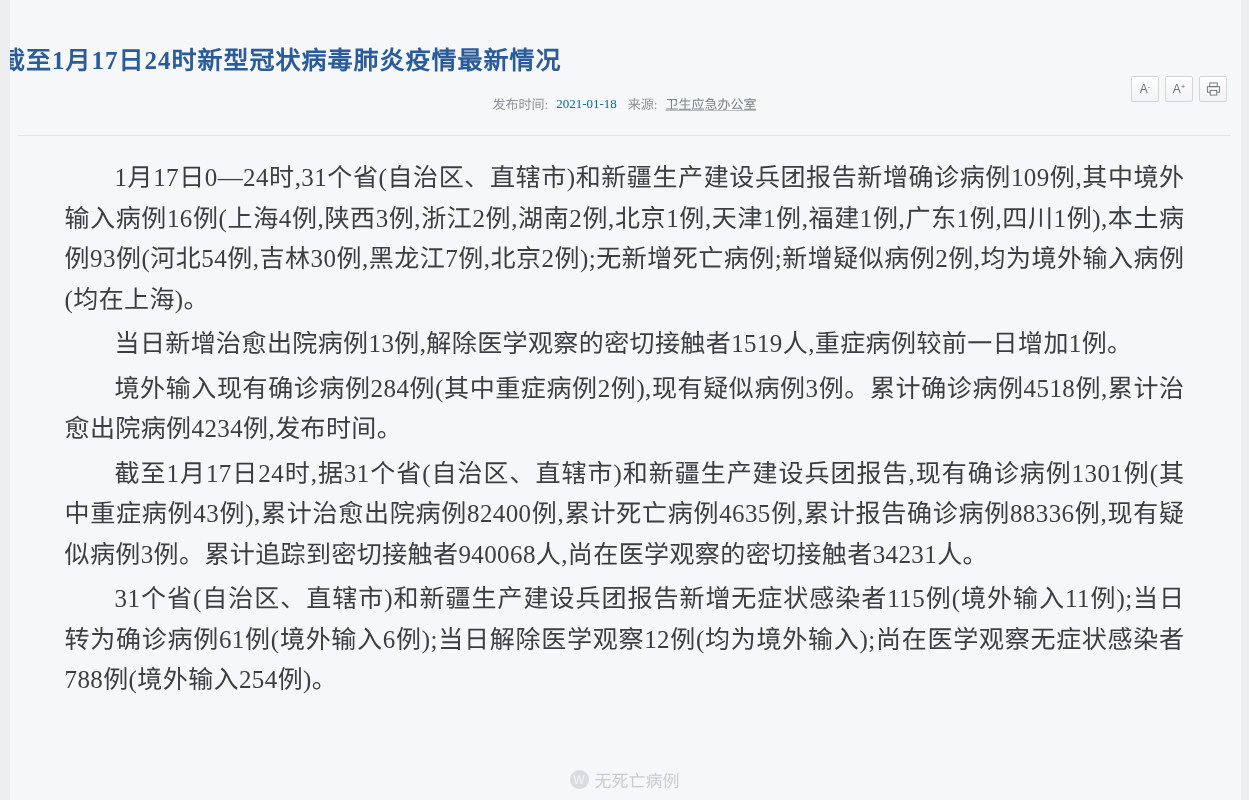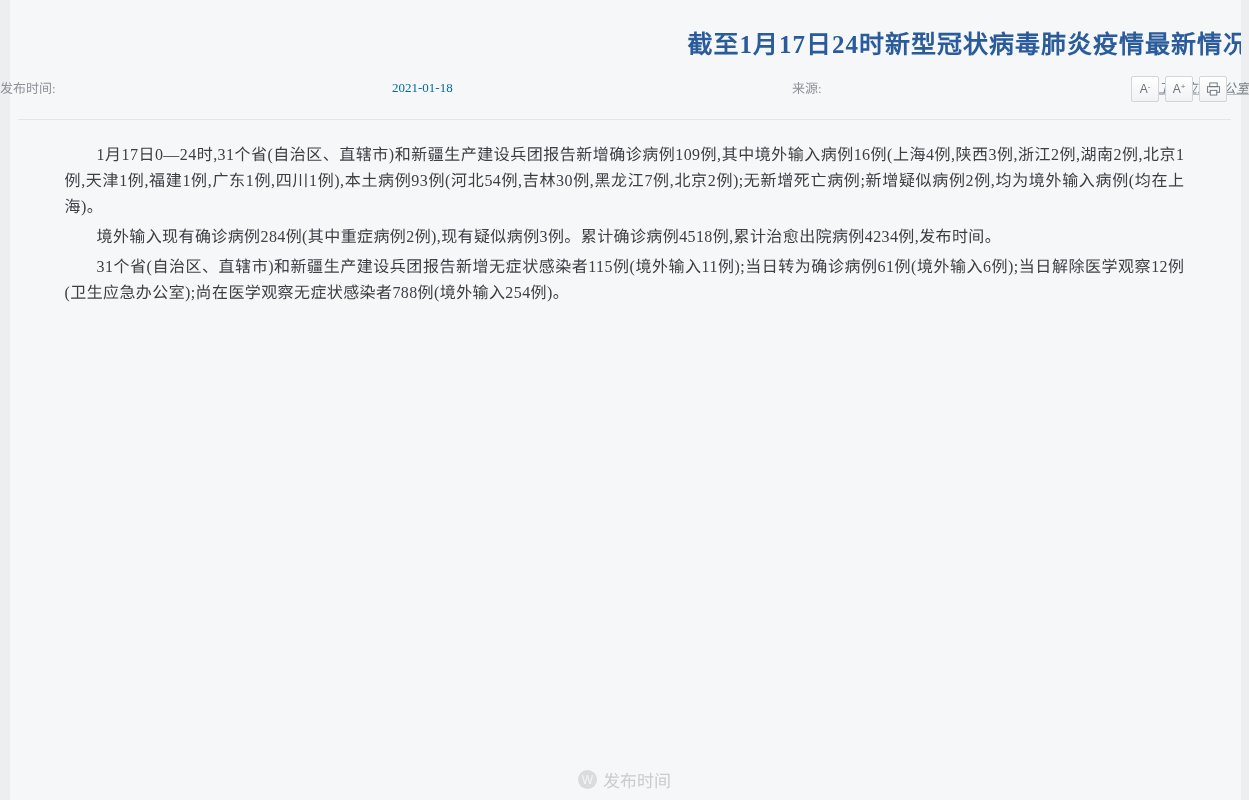--- a/index.html
+++ b/index.html
@@ -16,46 +16,45 @@
   }
   .page {
     position: absolute;
     left: 0; top: 0;
     width: 1249px;
     height: 800px;
     background: #f6f7f8;
     box-sizing: border-box;
   }
   .article-title {
-    text-align: right;
+    text-align: left;
     font-size: 25px;
     color: #2a5b9b;
     font-weight: bold;
     letter-spacing: 1px;
-    padding-top: 24px;
+    padding-top: 40px;
     font-family: "Liberation Serif", "DejaVu Serif", serif;
   }
   .meta-row {
     margin-top: 18px;
     display: flex;
-    justify-content: space-between;
+    justify-content: center;
     align-items: center;
     gap: 8px;
     font-size: 13px;
     color: #8d9299;
     position: relative;
   }
   .meta-label { color: #8d9299; }
   .meta-value { color: #0369a1; }
   .meta-source-label { color: #8d9299; margin-left: 3px; }
   .meta-source-link {
     color: #7e8489;
     text-decoration: underline;
     text-decoration-color: #b9bec3;
-    font-style: italic;
   }
   .tool-box {
     position: absolute;
     right: 22px;
     top: 76px;
     display: flex;
     gap: 6px;
   }
   .tool-btn {
     width: 28px;
@@ -80,21 +79,21 @@
   }
   .divider {
     margin: 22px 18px 0 18px;
     border-top: 1px solid #e3e6e8;
     height: 0;
   }
   .content {
     margin: 0 auto;
     width: 1120px;
     padding-top: 22px;
-    font-size: 16px;
+    font-size: 25px;
     line-height: 1.62;
     color: #3b3f44;
     text-align: justify;
     font-family: "Liberation Serif", "DejaVu Serif", serif;
   }
   .content p {
     margin: 0 0 4px 0;
     text-indent: 2em;
     letter-spacing: 0.4px;
   }
@@ -168,22 +167,24 @@
         <rect x="1.5" y="5" width="13" height="6" fill="none" stroke="#6d7479" stroke-width="1"></rect>
         <rect x="4.5" y="9" width="7" height="5" fill="#ffffff" stroke="#6d7479" stroke-width="1"></rect>
       </svg>
     </div>
   </div>
 
   <div class="divider"></div>
 
   <div class="content">
     <p>1月17日0—24时,31个省(自治区、直辖市)和新疆生产建设兵团报告新增确诊病例109例,其中境外输入病例16例(上海4例,陕西3例,浙江2例,湖南2例,北京1例,天津1例,福建1例,广东1例,四川1例),本土病例93例(河北54例,吉林30例,黑龙江7例,北京2例);无新增死亡病例;新增疑似病例2例,均为境外输入病例(均在上海)。</p>
+    <p>当日新增治愈出院病例13例,解除医学观察的密切接触者1519人,重症病例较前一日增加1例。</p>
     <p>境外输入现有确诊病例284例(其中重症病例2例),现有疑似病例3例。累计确诊病例4518例,累计治愈出院病例4234例,发布时间。</p>
-    <p>31个省(自治区、直辖市)和新疆生产建设兵团报告新增无症状感染者115例(境外输入11例);当日转为确诊病例61例(境外输入6例);当日解除医学观察12例(卫生应急办公室);尚在医学观察无症状感染者788例(境外输入254例)。</p>
+    <p>截至1月17日24时,据31个省(自治区、直辖市)和新疆生产建设兵团报告,现有确诊病例1301例(其中重症病例43例),累计治愈出院病例82400例,累计死亡病例4635例,累计报告确诊病例88336例,现有疑似病例3例。累计追踪到密切接触者940068人,尚在医学观察的密切接触者34231人。</p>
+    <p>31个省(自治区、直辖市)和新疆生产建设兵团报告新增无症状感染者115例(境外输入11例);当日转为确诊病例61例(境外输入6例);当日解除医学观察12例(均为境外输入);尚在医学观察无症状感染者788例(境外输入254例)。</p>
   </div>
 
   <div class="watermark">
     <span class="wb-logo">W</span>
-    <span>发布时间</span>
+    <span>无死亡病例</span>
   </div>
 
 </div>
 
 </body></html>

